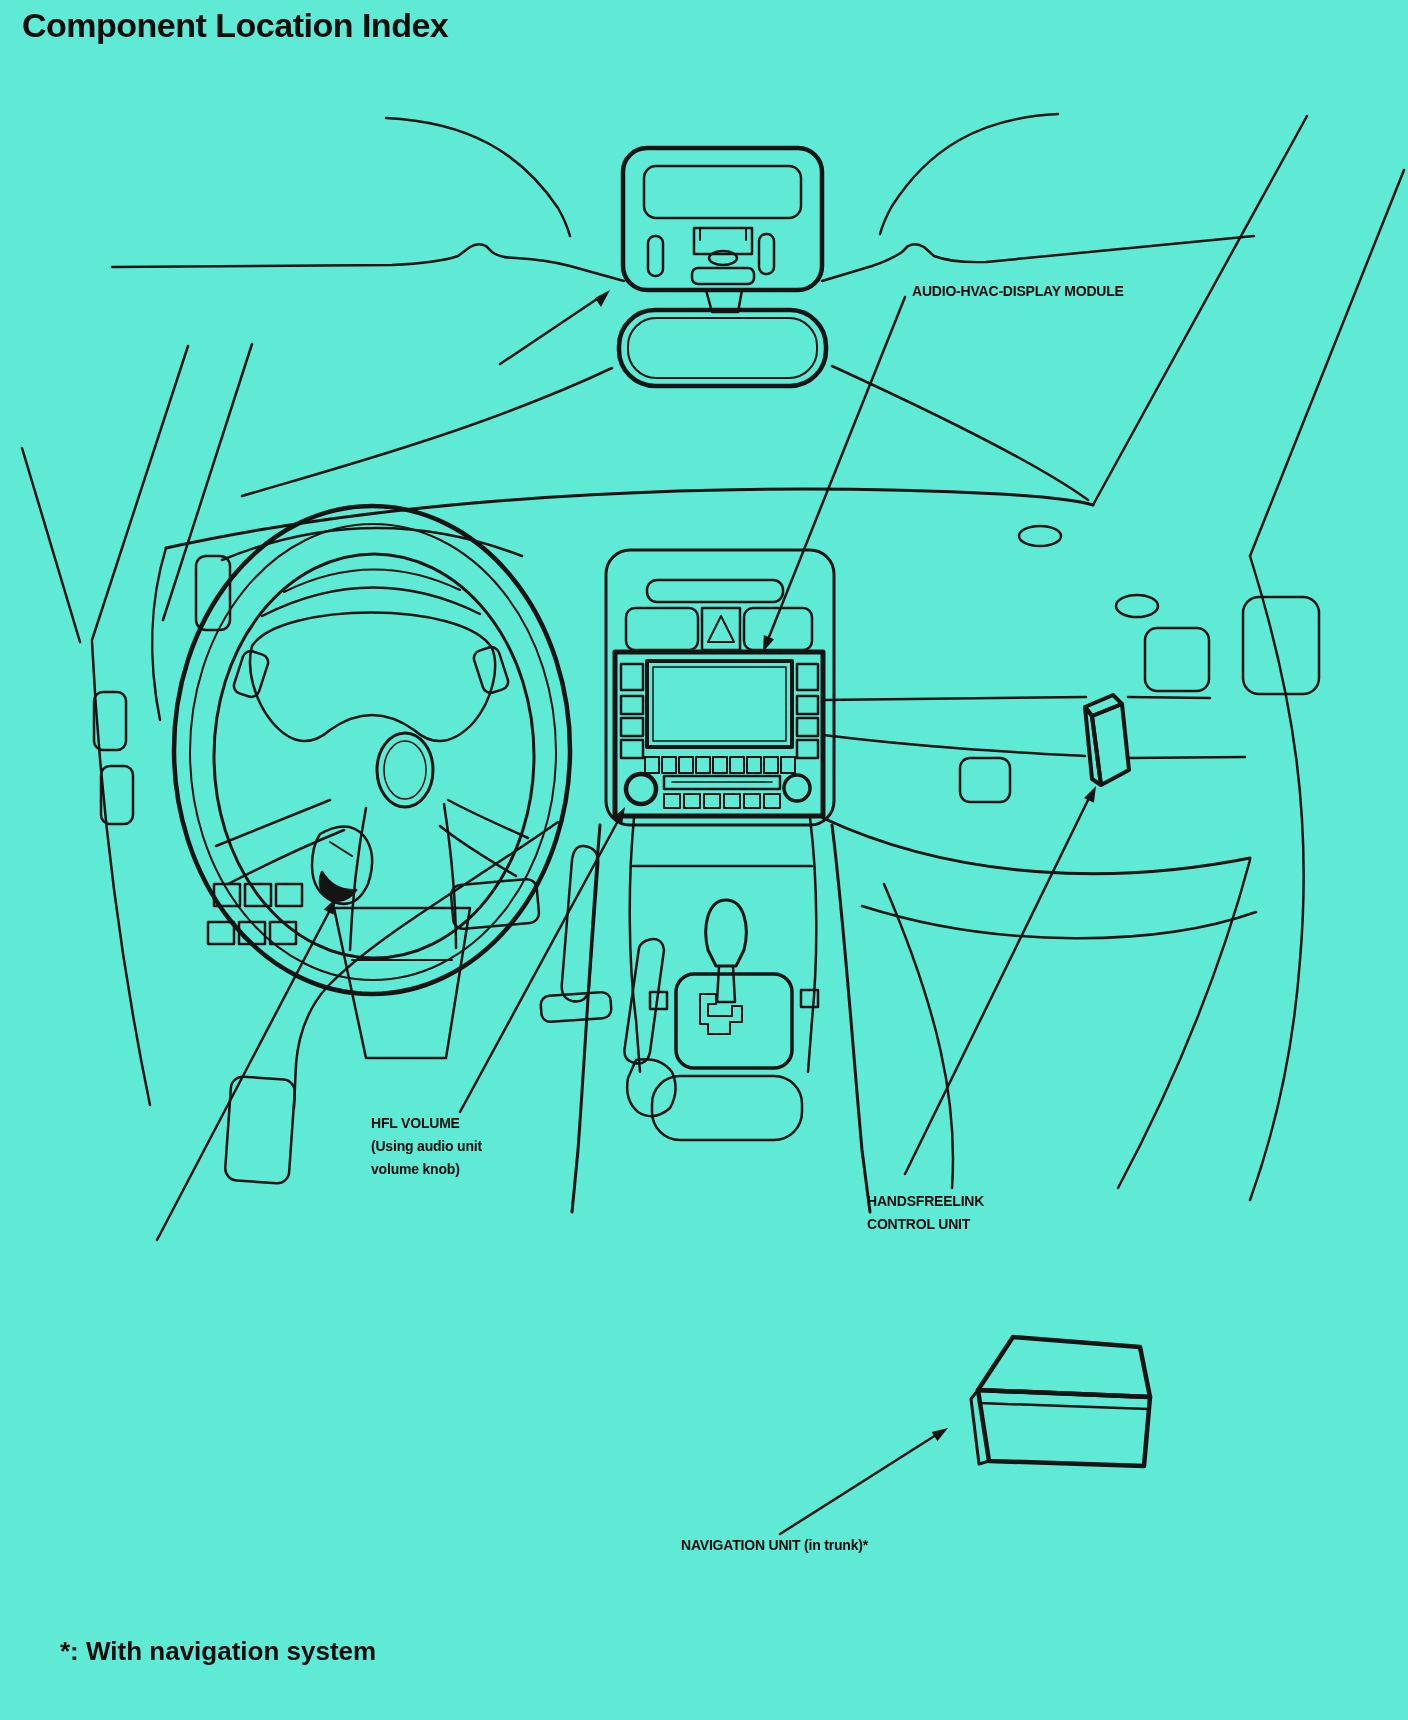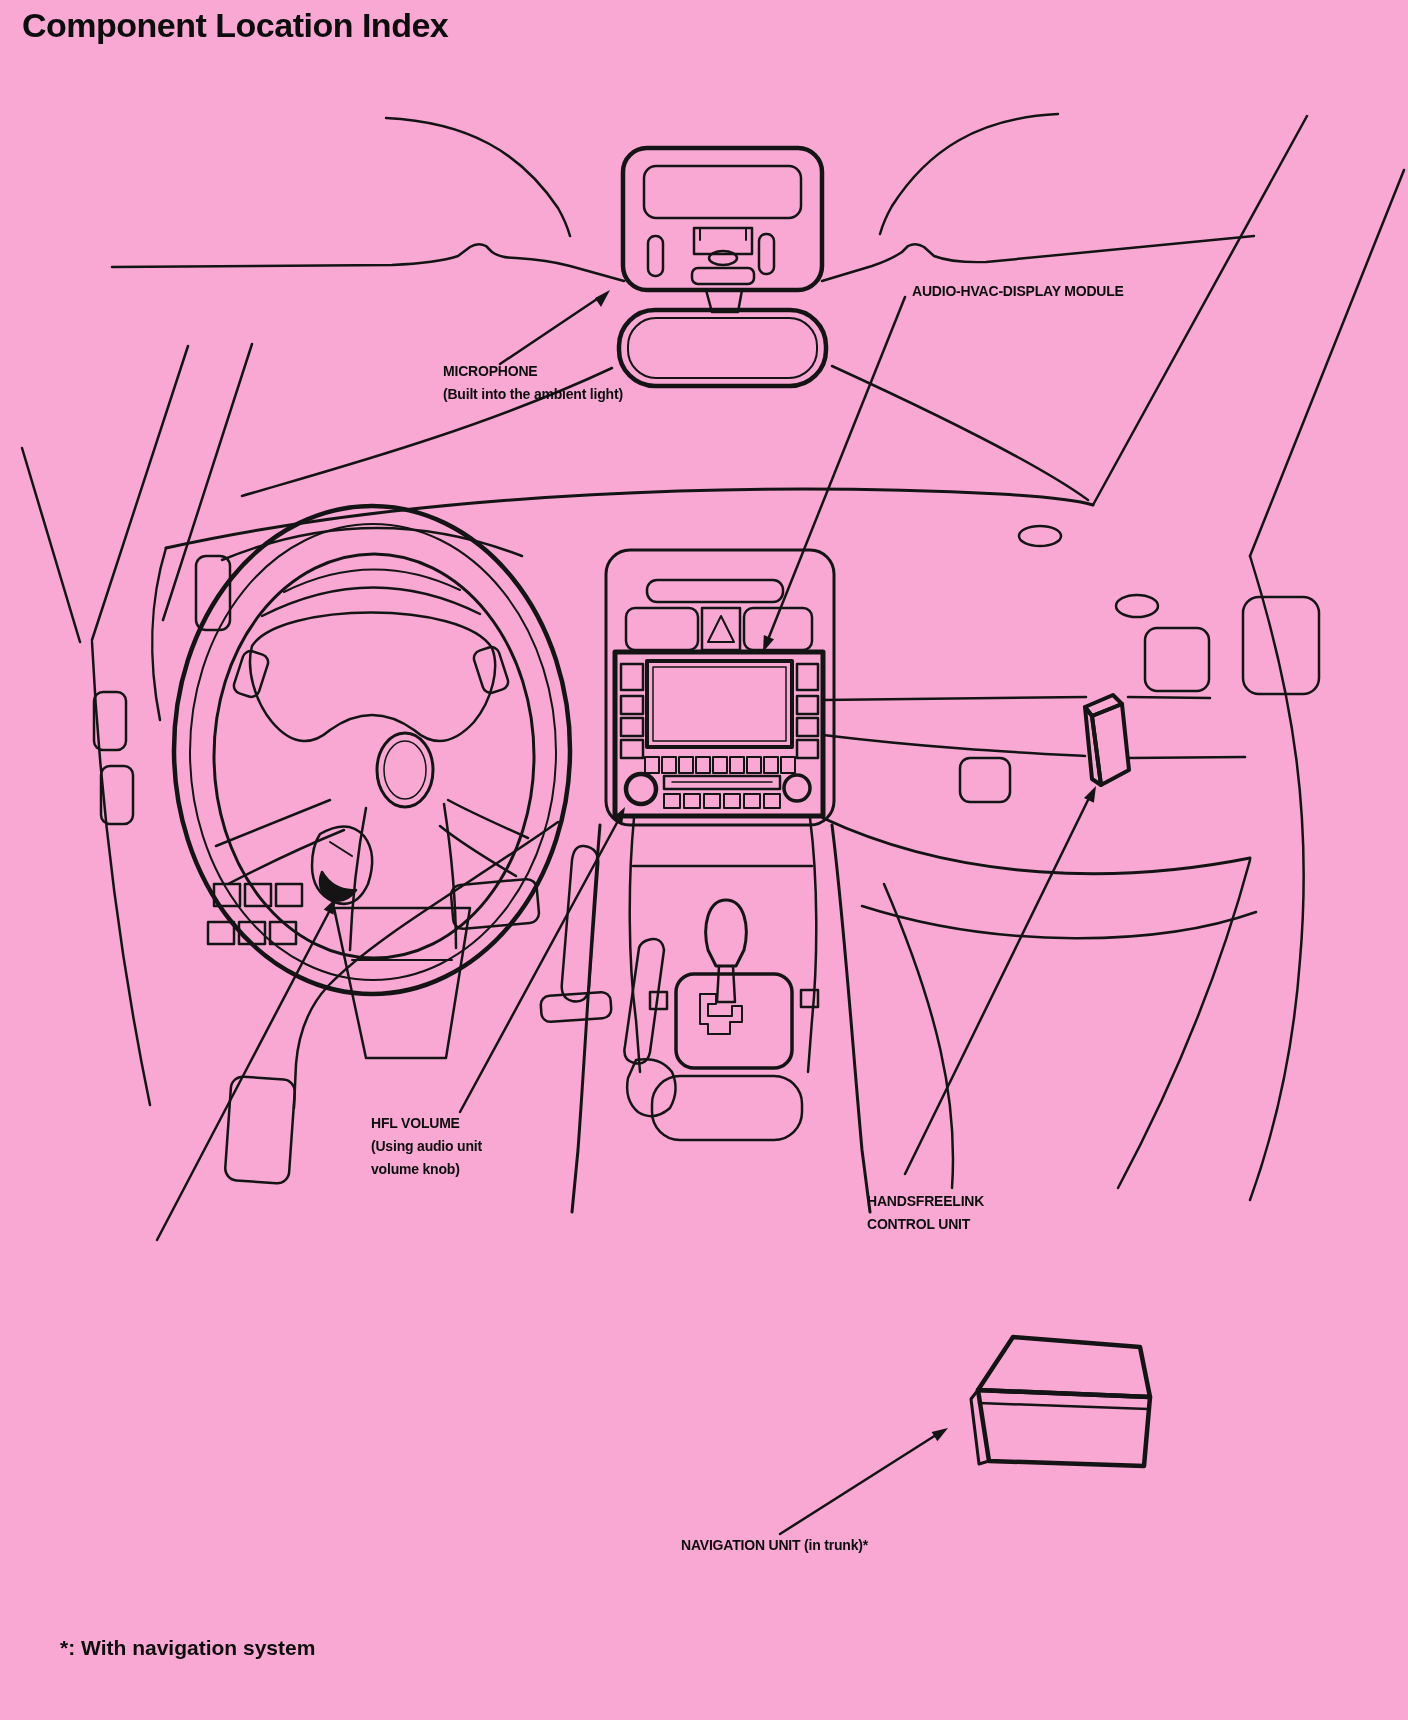--- a/index.html
+++ b/index.html
@@ -1,27 +1,27 @@
 <!DOCTYPE html>
 <html><head>
 <meta charset="utf-8">
 <style>
   html,body{margin:0;padding:0;background:#fff;}
   body{width:1408px;height:1720px;position:relative;font-family:"Liberation Sans",sans-serif;color:#111;}
-  .page{position:absolute;inset:0;background:#f9a8d4;overflow:hidden;}
+  .page{position:absolute;inset:0;background:#5eead4;overflow:hidden;}
   .title{position:absolute;left:22px;top:6px;font-size:34px;font-weight:bold;letter-spacing:-0.5px;color:#0d0d0d;}
   .lbl{position:absolute;font-weight:bold;font-size:14px;line-height:23px;color:#0d0d0d;white-space:nowrap;letter-spacing:-0.2px;}
   .lbl span{display:block;}
   #lbl-mic{left:443px;top:360px;}
   #lbl-audio{left:912px;top:280px;}
   #lbl-vol{left:371px;top:1112px;}
   #lbl-sw{left:94px;top:1240px;}
   #lbl-hfl{left:867px;top:1174px;margin-top:16px;}
   #lbl-nav{left:681px;top:1534px;}
-  .footnote{position:absolute;left:60px;top:1636px;font-size:21px;font-weight:bold;color:#0d0d0d;}
+  .footnote{position:absolute;left:60px;top:1636px;font-size:26px;font-weight:bold;color:#0d0d0d;}
   svg{position:absolute;left:0;top:0;}
 </style>
 </head>
 <body>
 
 <div class="page">
 
   <div class="title">Component Location Index</div>
 
   <svg width="1408" height="1720" viewBox="0 0 1408 1720">
@@ -231,24 +231,20 @@
           <polygon points="1096,786 1093.9,802.8 1084,797.9" fill="#141414" stroke="none"></polygon>
         </g>
         <g>
           <path d="M 780,1534 L 936,1435"></path>
           <polygon points="948,1428 937.4,1441.2 931.6,1431.9" fill="#141414" stroke="none"></polygon>
         </g>
       </g>
     </g>
   </svg>
 
-  <div class="lbl" id="lbl-mic">
-    <span>MICROPHONE</span>
-    <span>(Built into the ambient light)</span>
-  </div>
 
   <div class="lbl" id="lbl-audio">
     <span>AUDIO-HVAC-DISPLAY MODULE</span>
   </div>
 
   <div class="lbl" id="lbl-vol">
     <span>HFL VOLUME</span>
     <span>(Using audio unit</span>
     <span>volume knob)</span>
   </div>

